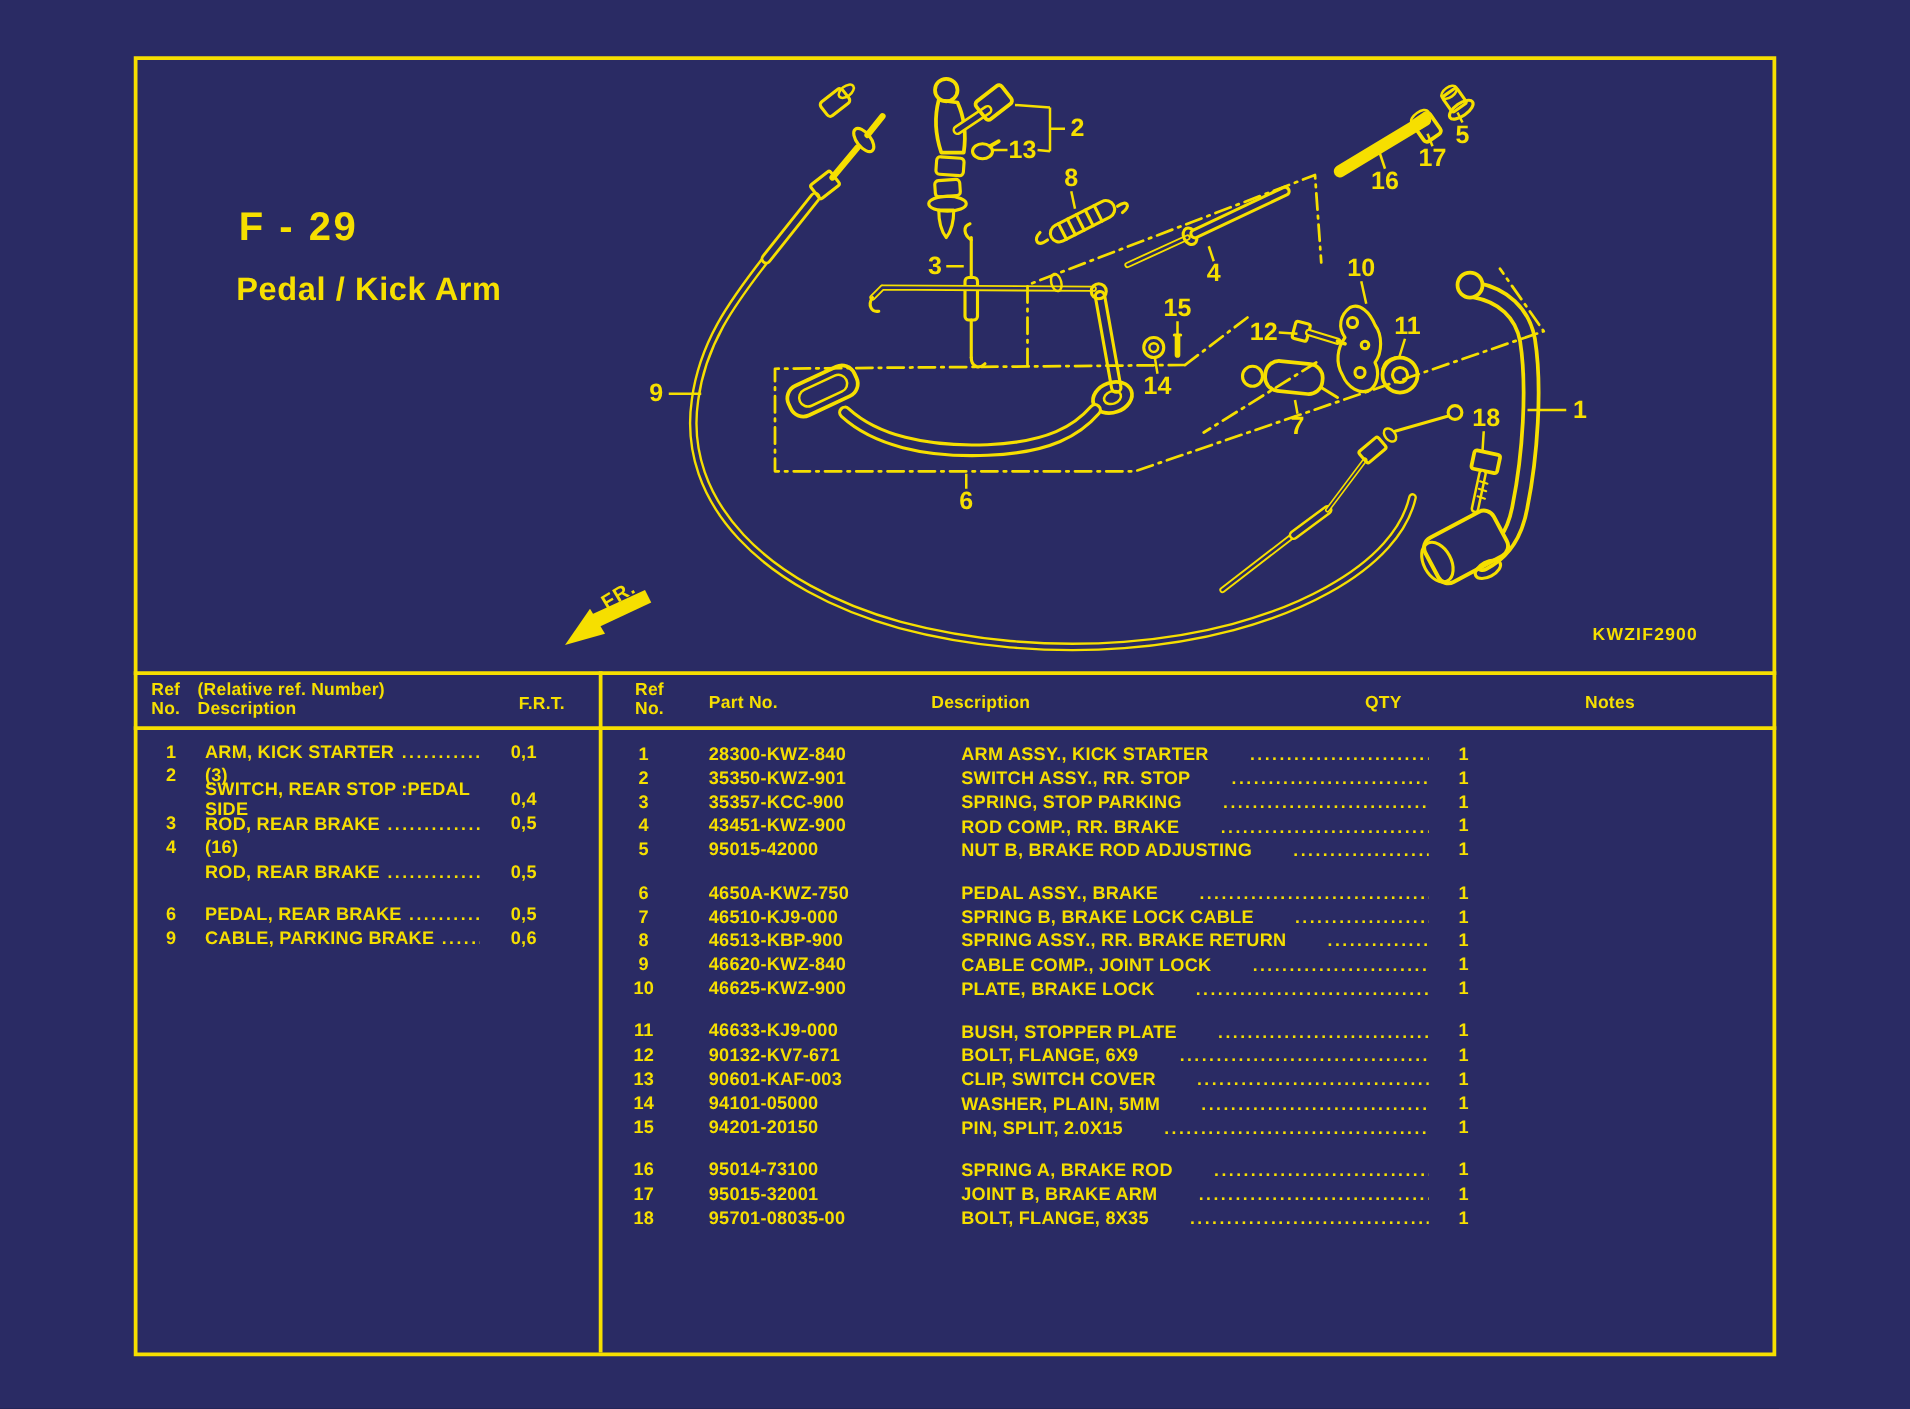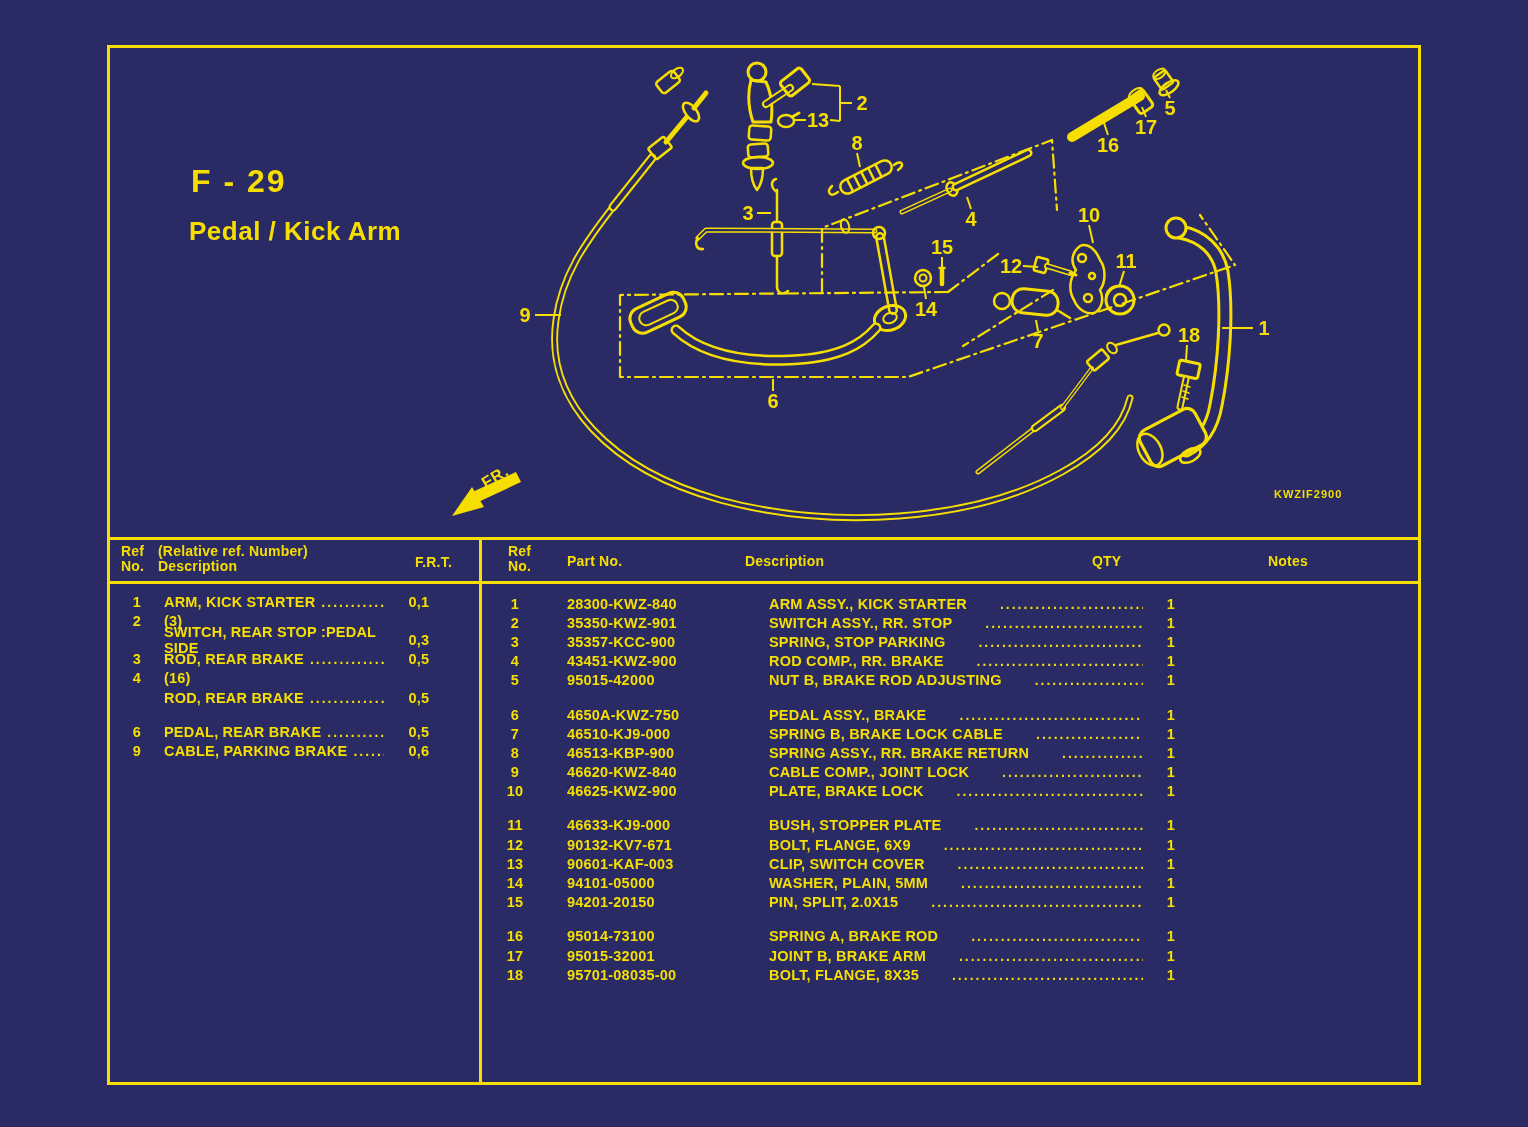--- a/index.html
+++ b/index.html
@@ -4,21 +4,21 @@
 <style>
   html,body{margin:0;padding:0;background:#1e1f4a;}
   .page{position:relative;width:1528px;height:1127px;background:#2a2b64;overflow:hidden;
         font-family:"Liberation Sans",sans-serif;color:#f6df00;font-weight:bold;}
   .frame{position:absolute;left:107px;top:45px;width:1308px;height:1034px;
          border:3px solid #f6df00;}
   .hline{position:absolute;left:107px;width:1314px;height:3px;background:#f6df00;}
   .vline{position:absolute;left:479px;top:537px;width:3px;height:545px;background:#f6df00;}
   .title-code{position:absolute;left:191px;top:163px;font-size:32px;letter-spacing:2px;}
   .title-name{position:absolute;left:189px;top:216px;font-size:26px;letter-spacing:0.5px;}
-  .diagram-code{position:absolute;left:1274px;top:488px;font-size:11px;letter-spacing:1px;}
+  .diagram-code{position:absolute;left:1274px;top:499px;font-size:14px;letter-spacing:1px;}
   .fr-label{position:absolute;left:481px;top:468px;font-size:16px;transform:rotate(-31deg);letter-spacing:1px;}
   svg.layer{position:absolute;left:0;top:0;}
   .callout-num{font-family:"Liberation Sans",sans-serif;font-weight:bold;font-size:20px;fill:#f6df00;}
   
   .hdr{position:absolute;font-size:14px;letter-spacing:0.2px;line-height:15px;}
   
   .rows{position:absolute;display:flex;flex-direction:column;}
   .trow{display:flex;align-items:center;height:19.2px;font-size:14.5px;letter-spacing:0.2px;flex:none;}
   .trow.gap{margin-top:15px;}
   .lt .ref{width:36px;padding-left:12px;text-align:center;flex:none;}
@@ -315,21 +315,21 @@
           <span class="">(3)</span>
         </span>
         <span class="frt"></span>
       </div>
       <div class="trow">
         <span class="ref"></span>
         <span class="desc">
           <span class="">SWITCH, REAR STOP :PEDAL SIDE</span>
           <span class="leader"></span>
         </span>
-        <span class="frt">0,3</span>
+        <span class="frt">0,4</span>
       </div>
       <div class="trow">
         <span class="ref">3</span>
         <span class="desc">
           <span class="">ROD, REAR BRAKE</span>
           <span class="leader"></span>
         </span>
         <span class="frt">0,5</span>
       </div>
       <div class="trow">

